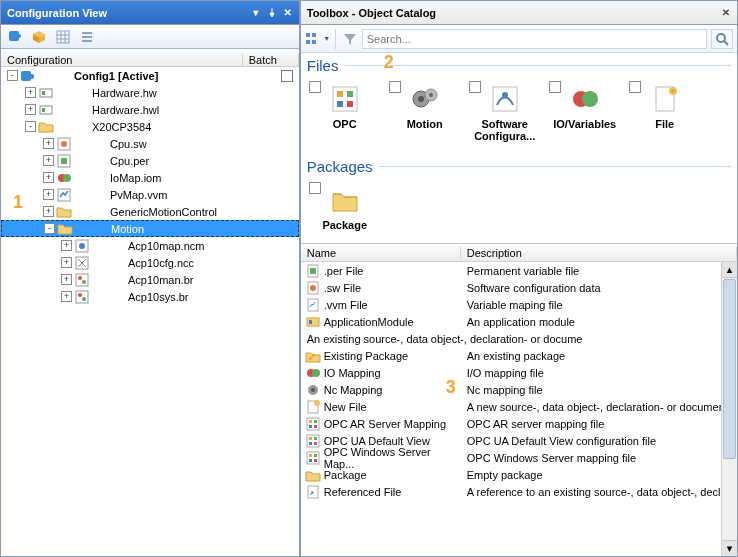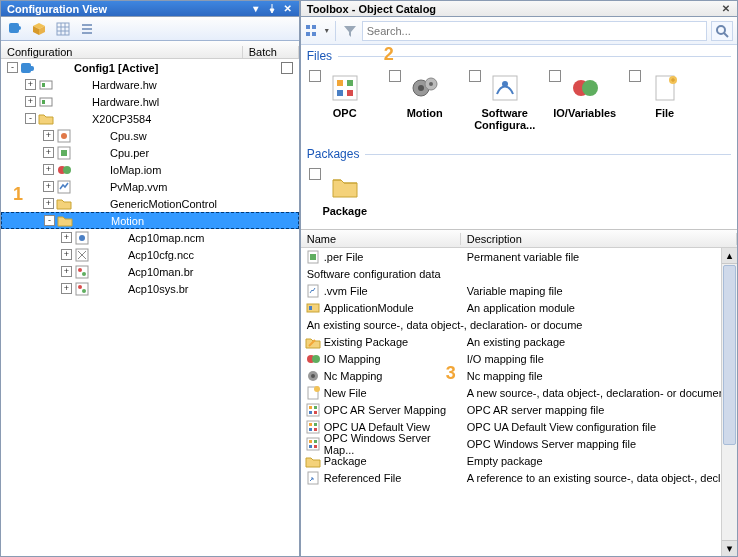--- a/index.html
+++ b/index.html
@@ -11,21 +11,21 @@
     width: 738px;
     height: 557px;
     overflow: hidden;
     display: flex;
   }
   .panel { display: flex; flex-direction: column; border: 1px solid #8a9bb3; }
   .left { width: 306px; }
   .right { flex: 1; }
   
   .titlebar {
-    height: 16px;
+    height: 24px;
     display: flex; align-items: center;
     padding: 0 4px 0 6px;
     font-size: 11px;
     border-bottom: 1px solid #8a9bb3;
   }
   .titlebar.blue {
     background: linear-gradient(#3e86e0, #2d69c2);
     color: #fff;
     font-weight: bold;
   }
@@ -83,21 +83,21 @@
     border-bottom:1px solid #c8d6ec; display:flex; align-items:center; padding:0 4px; gap:4px;
   }
   .r-toolbar .sep { width:1px; height:20px; background:#c8d6ec; margin:0 2px; }
   .r-toolbar .drop { display:flex; align-items:center; }
   .r-toolbar .search {
     flex:1; height:20px; border:1px solid #c8d6ec; background:#fff;
     padding:0 4px; font-size:11px; color:#888;
   }
   .r-toolbar .sbtn { width:22px;height:20px;border:1px solid #c8d6ec;background:#f4f8ff;display:flex;align-items:center;justify-content:center; }
   .section-header {
-    color:#1a57b8; font-size:12px; padding:4px 6px 3px 6px;
+    color:#1a57b8; font-size:15px; padding:4px 6px 3px 6px;
     display:flex; align-items:center;
   }
   .section-header .line { flex:1; height:1px; background:#c8d6ec; margin-left:6px; }
   .catalog-grid { display:flex; flex-wrap:wrap; padding:2px 6px 8px 6px; gap:4px 4px;font-weight:bold; }
   .cat-item {
     width:76px; display:flex; flex-direction:column; align-items:center;
     padding:4px 2px; position:relative;
   }
   .cat-item .chk { position:absolute; left:2px; top:2px; width:12px;height:12px;border:1px solid #8a8a8a;background:#fff; }
   .cat-item .big-icon { width:32px;height:32px;display:flex;align-items:center;justify-content:center; }
@@ -468,20 +468,29 @@
               <svg width="16" height="16" viewBox="0 0 16 16">
                 <rect x="3" y="2" width="10" height="12" fill="#fff" stroke="#aaa"></rect>
                 <rect x="5" y="5" width="6" height="6" fill="#5fae5f"></rect>
               </svg>
             </span>
             <span>.per File</span>
           </div>
           <div class="c2">Permanent variable file</div>
         </div>
         <div class="lrow">
+          <div class="c1">
+            <span class="icon">
+              <svg width="16" height="16" viewBox="0 0 16 16">
+                <rect x="3" y="2" width="10" height="12" fill="#fff" stroke="#aaa"></rect>
+                <circle cx="8" cy="8" r="3" fill="#e07848"></circle>
+              </svg>
+            </span>
+            <span>.sw File</span>
+          </div>
           <div class="c2">Software configuration data</div>
         </div>
         <div class="lrow">
           <div class="c1">
             <span class="icon">
               <svg width="16" height="16" viewBox="0 0 16 16">
                 <rect x="3" y="2" width="10" height="12" fill="#fff" stroke="#aaa"></rect>
                 <path d="M5 10l2-3 1 1 2-3" stroke="#4a7fc4" fill="none"></path>
               </svg>
             </span>

